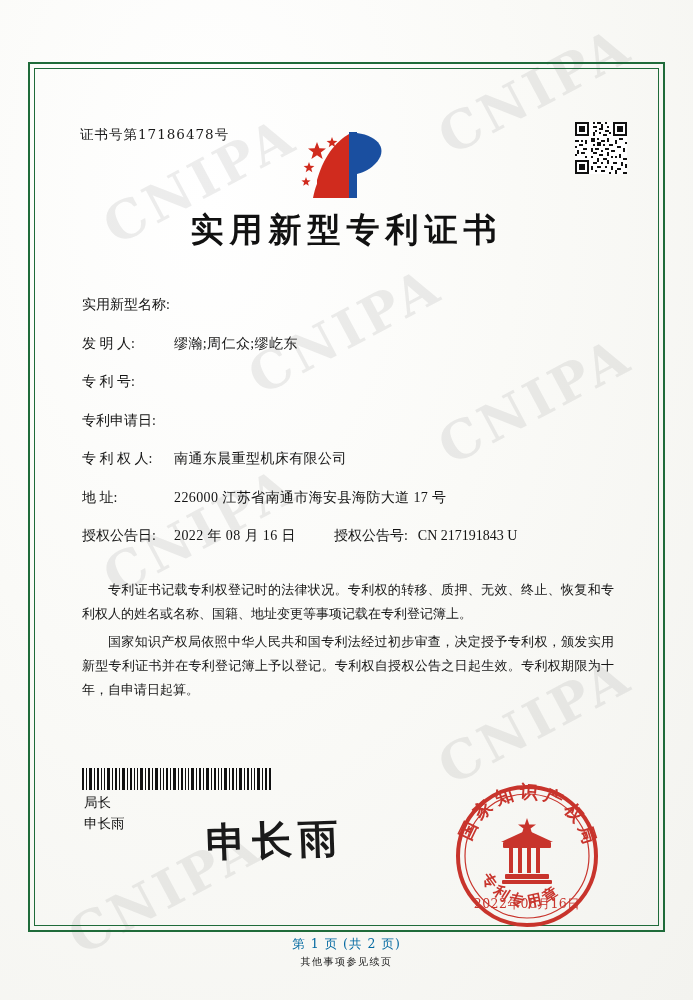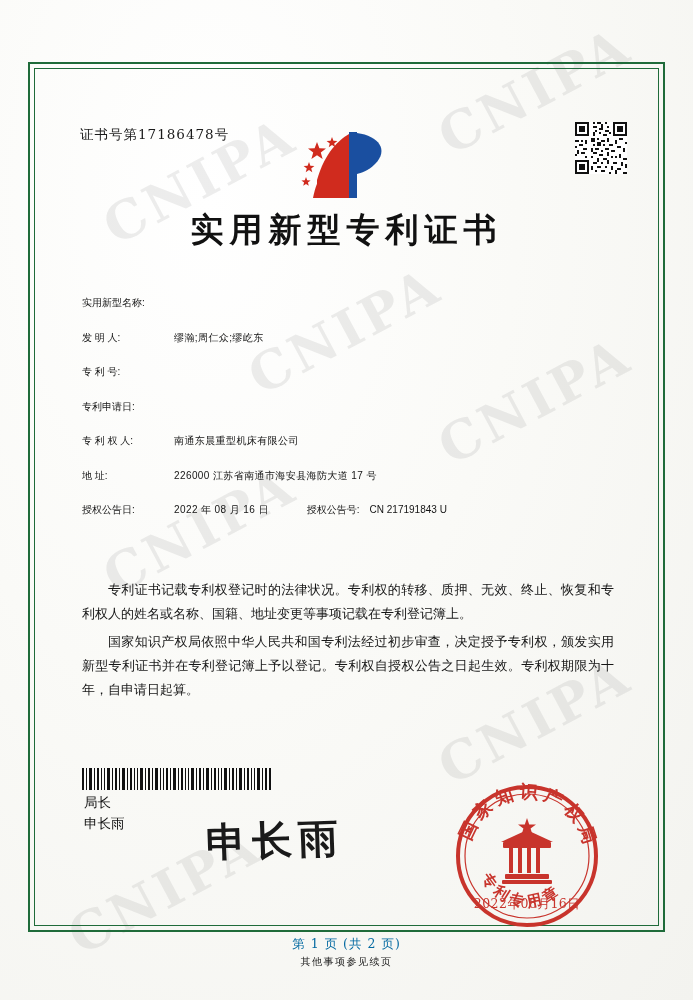--- a/index.html
+++ b/index.html
@@ -127,22 +127,22 @@
   .fields {
     position: absolute;
     left: 48px;
     top: 228px;
     width: 530px;
   }
   .field-row {
     display: flex;
     align-items: baseline;
     margin-bottom: 20.5px;
-    font-family: Liberation Sans, sans-serif;
-    font-size: 10px;
+    font-family: Liberation Serif, serif;
+    font-size: 14px;
     color: #141414;
   }
   .field-label {
     width: 92px;
     flex: none;
     letter-spacing: 0px;
     white-space: nowrap;
   }
   .field-value {
     flex: 1;

